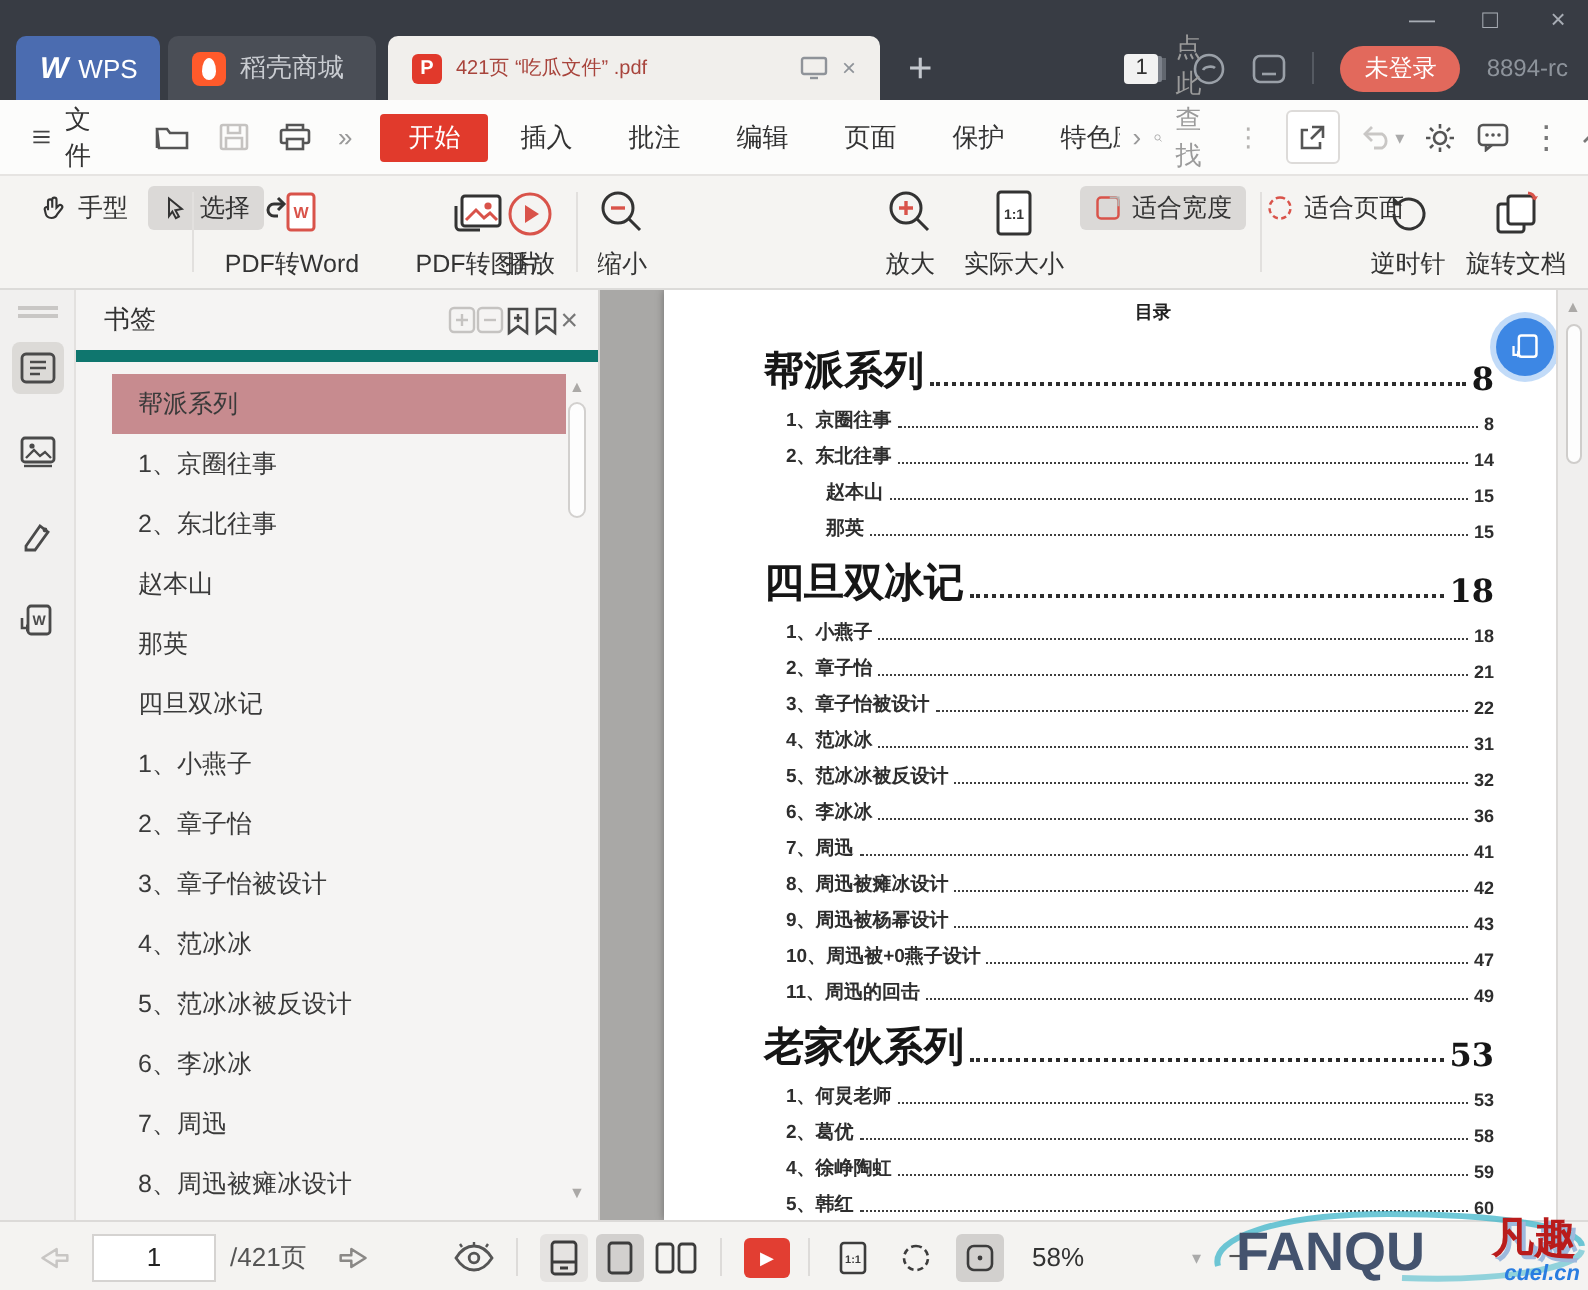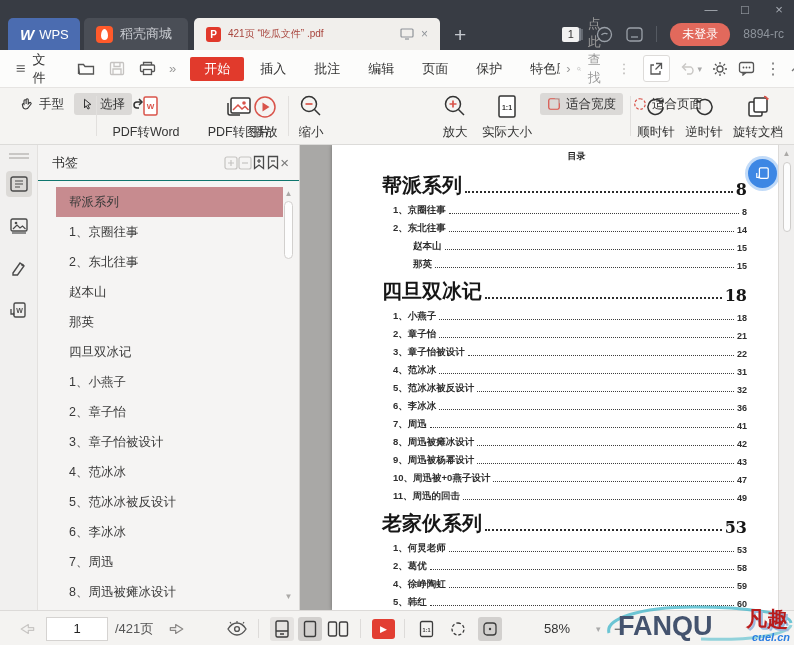--- a/index.html
+++ b/index.html
@@ -59,21 +59,21 @@
   .zoombox .zc { width:16px; border-left:1px solid #e4e2e0; color:#888; font-size:9px; text-align:center; }
   .tb-more { position:absolute; right:2px; top:108px; color:#999; font-size:12px; }
 
   
   .strip { position:absolute; left:0; top:145px; width:38px; height:465px; background:#f1f0ef; border-right:1px solid #e3e1df; }
   .handle { width:20px; height:2px; background:#c9c7c5; margin:8px auto 2px; box-shadow:0 4px 0 #c9c7c5; }
   .sico { width:26px; height:26px; margin:16px auto 0; display:flex; align-items:center; justify-content:center; border-radius:4px; color:#4a4a4a; }
   .sico.active { background:#dcdad7; }
 
   .bmpanel { position:absolute; left:38px; top:145px; width:262px; height:465px; background:#f5f4f3; border-right:1px solid #d9d7d5; }
-  .bmhead { height:36px; border-bottom:1px solid #0f766e; display:flex; align-items:center; font-size:13px; color:#333; padding:0 10px 0 14px; gap:0; }
+  .bmhead { height:36px; border-bottom:6px solid #0f766e; display:flex; align-items:center; font-size:13px; color:#333; padding:0 10px 0 14px; gap:0; }
   .bmhead .grow { flex:1; }
   .bmhead .gray { color:#c5c3c1; }
   .bmclose { color:#777; font-size:15px; }
   .bmlist { height:422px; overflow:hidden; padding-top:6px; }
   .bm-item { height:30px; line-height:30px; font-size:12.5px; color:#3a3a3a; margin:0 16px 0 18px; padding-left:13px; white-space:nowrap; overflow:hidden; }
   .bm-item.active { background:#c78b8f; }
   .bmscroll { position:absolute; right:4px; top:44px; width:13px; height:412px; }
   .bmscroll .arr { color:#aba9a7; font-size:8px; text-align:center; }
   .bmscroll .thumb { width:9px; height:58px; margin:3px auto; background:#fdfdfd; border:1px solid #d2d0ce; border-radius:5px; }
   .bmscroll .arrdn { position:absolute; bottom:0; left:0; right:0; }
@@ -347,29 +347,20 @@
     </div>
     <div class="smallbtn">
       <svg width="14" height="14" viewBox="0 0 16 16">
           <rect x="2" y="2" width="12" height="12" rx="6" fill="none" stroke="#d9534a" stroke-width="1.4" stroke-dasharray="3 2"></rect>
         </svg>
       <span>适合页面</span>
     </div>
   </div>
   <div class="tdiv" style="left:630px;"></div>
 
-  <div class="bigbtn" style="left:634px;width:44px;">
-    <span class="ic">
-      <svg width="26" height="26" viewBox="0 0 26 26">
-          <path d="M20 13a7.5 7.5 0 11-2.2-5.3" fill="none" stroke="#333" stroke-width="1.5"></path>
-          <path d="M20.6 4.2v4.6h-4.6z" fill="#333"></path>
-        </svg>
-    </span>
-    <span class="lb">顺时针</span>
-  </div>
   <div class="bigbtn" style="left:682px;width:44px;">
     <span class="ic">
       <svg width="26" height="26" viewBox="0 0 26 26">
           <path d="M6 13a7.5 7.5 0 102.2-5.3" fill="none" stroke="#333" stroke-width="1.5"></path>
           <path d="M5.4 4.2v4.6H10z" fill="#333"></path>
         </svg>
     </span>
     <span class="lb">逆时针</span>
   </div>
   <div class="bigbtn" style="left:730px;width:56px;align-items:center;">
@@ -659,21 +650,21 @@
           <rect x="2" y="2" width="12" height="12" rx="6" fill="none" stroke="#3c3c3c" stroke-width="1.3" stroke-dasharray="3 2"></rect>
         </svg>
     </span>
     <span class="vico active">
       <svg width="16" height="16" viewBox="0 0 16 16">
           <rect x="2" y="2" width="12" height="12" rx="3" fill="none" stroke="#3c3c3c" stroke-width="1.3"></rect>
           <circle cx="8" cy="8" r="1.2" fill="#3c3c3c"></circle>
         </svg>
     </span>
   </div>
-  <div class="sb" style="left:544px;">
+  <div class="sb" style="left:516px;">
     <span class="zoomtxt">58%</span>
   </div>
   <div class="sb" style="left:594px;">
       <span class="caret">▾</span>
     </div>
   <div class="sb" style="left:614px;">
       <span class="minus">−</span>
     </div>
 
   <div class="wm">

